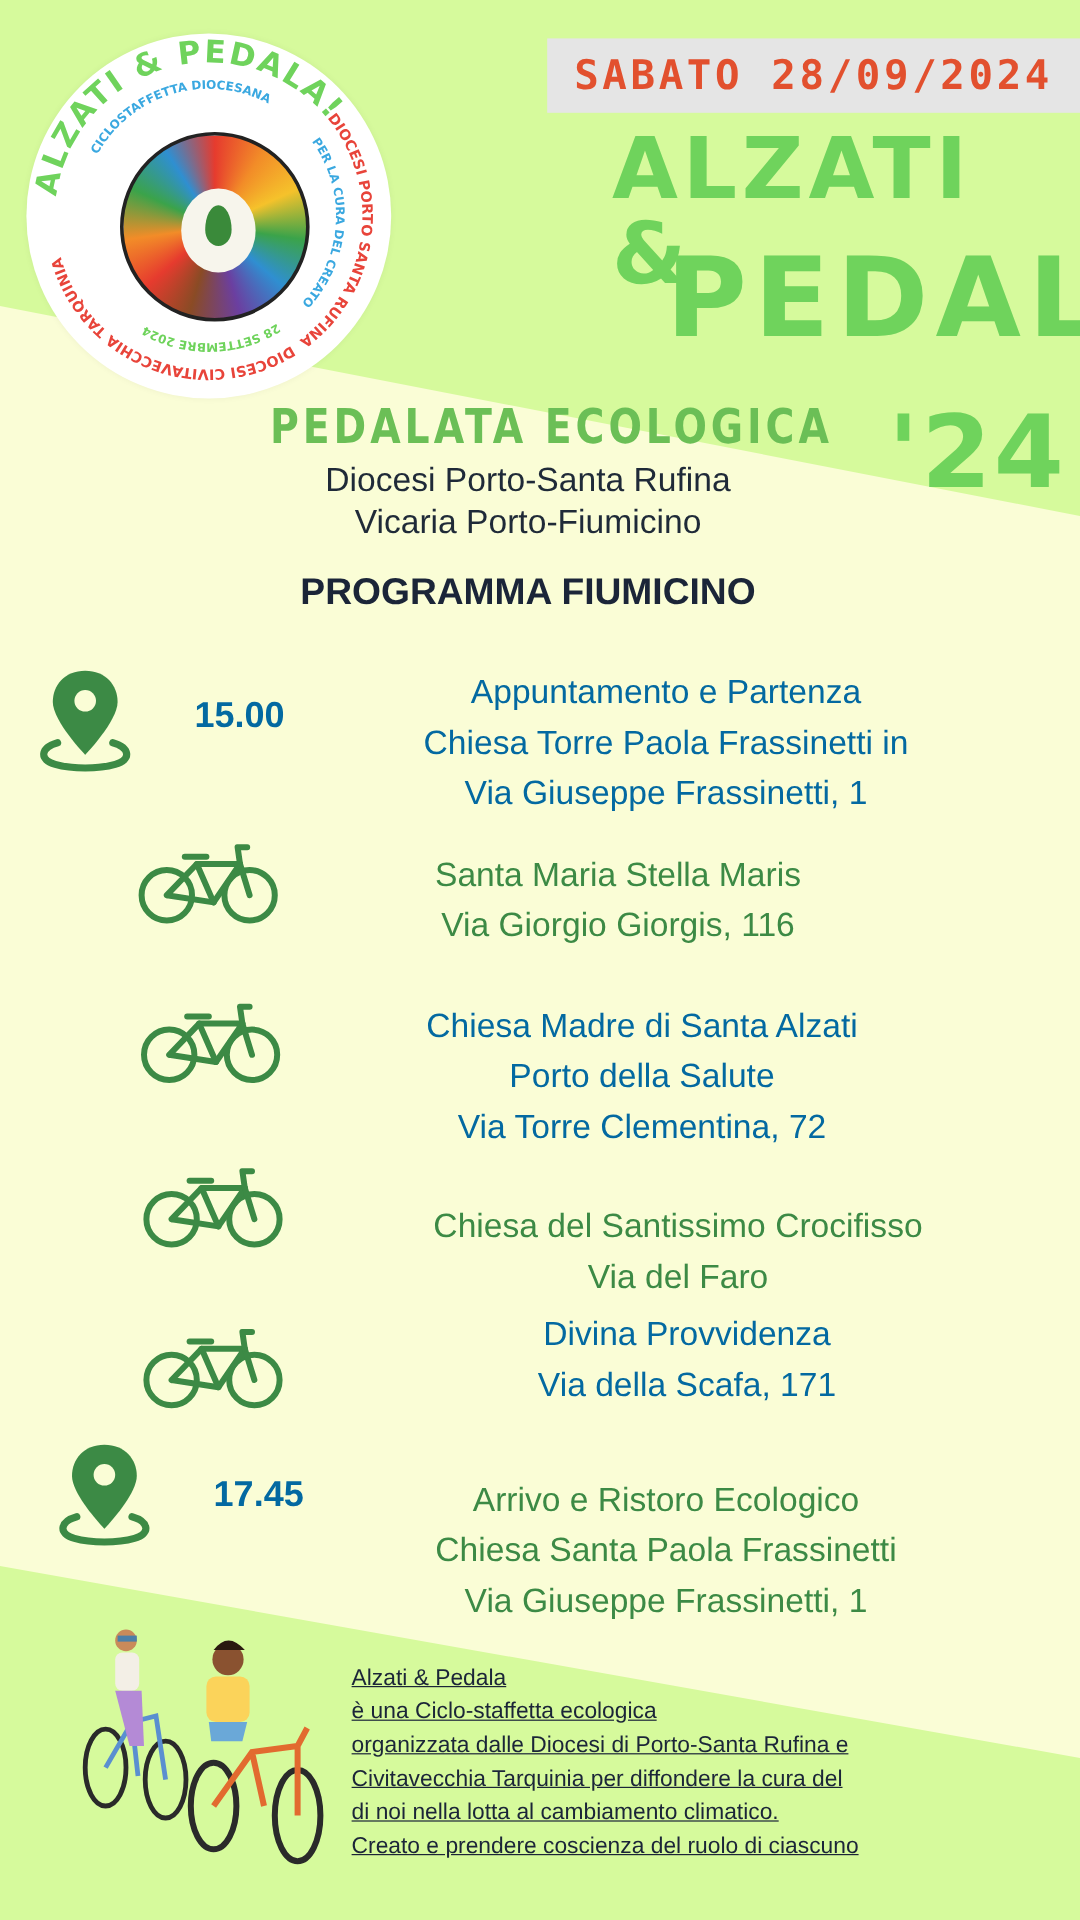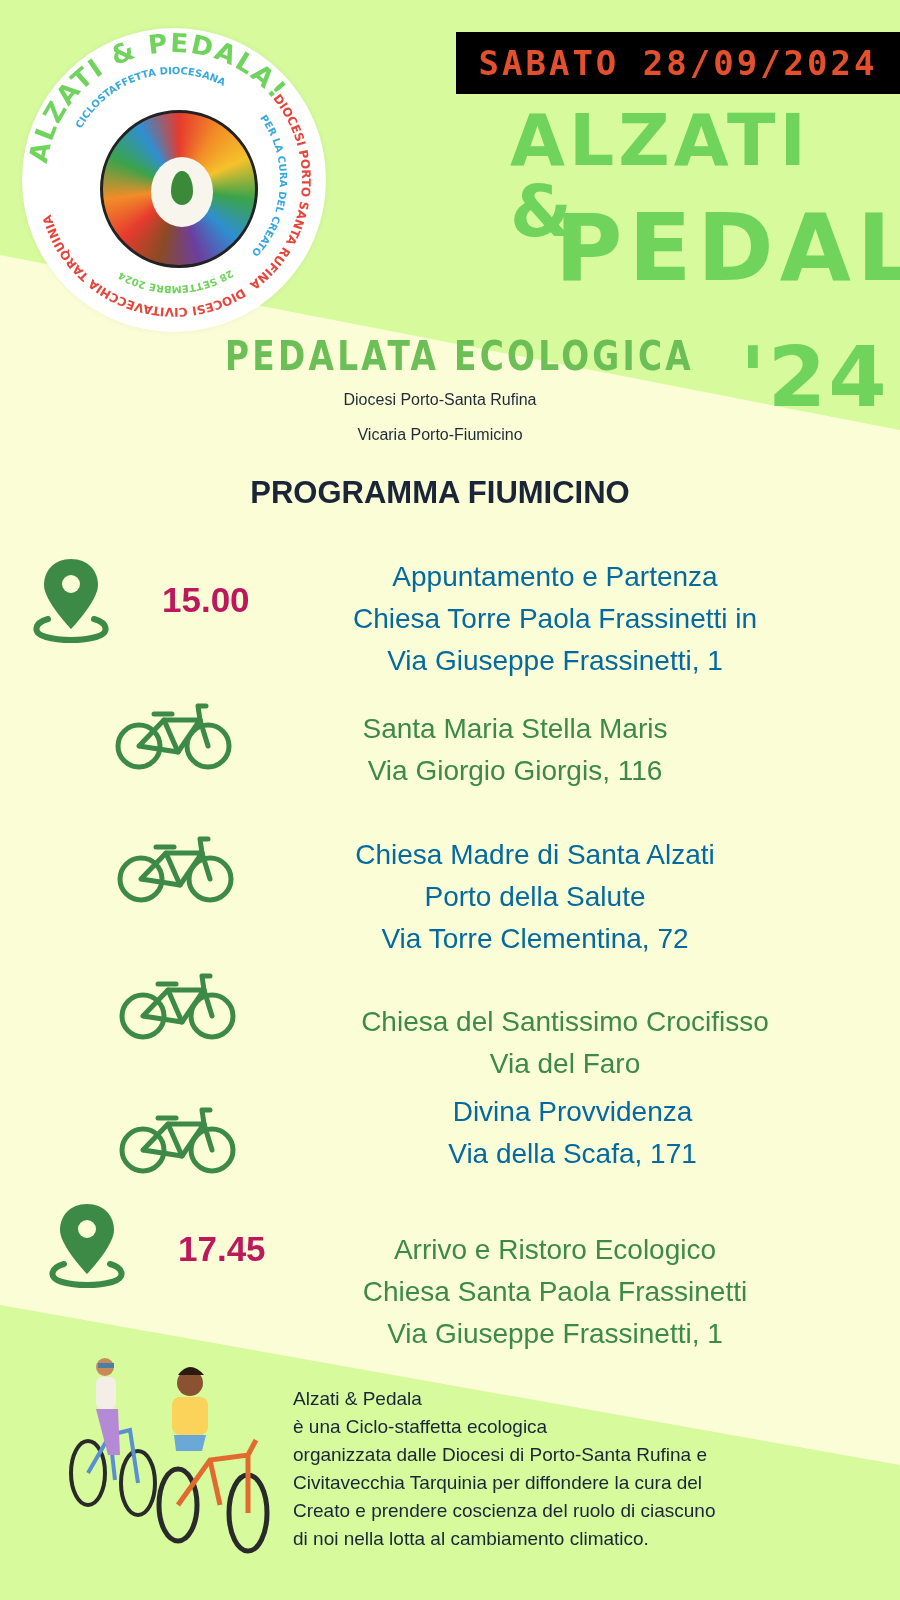--- a/index.html
+++ b/index.html
@@ -3,36 +3,36 @@
 <meta charset="utf-8">
 <style>
   html,body{margin:0;padding:0;}
   body{width:900px;height:1600px;position:relative;overflow:hidden;background:#fafdd6;font-family:"Liberation Sans","DejaVu Sans",sans-serif;}
   .bg-top{position:absolute;left:0;top:0;width:900px;height:1600px;background:#d6fa9c;clip-path:polygon(0 0,900px 0,900px 430px,0 255px);}
   .bg-bottom{position:absolute;left:0;top:0;width:900px;height:1600px;background:#d6fa9c;clip-path:polygon(0 1305px,900px 1465px,900px 1600px,0 1600px);}
   .logo{position:absolute;left:22px;top:28px;width:304px;height:304px;border-radius:50%;background:#fff;box-shadow:0 0 6px rgba(0,0,0,0.05);}
   .logo-inner{position:absolute;left:78px;top:82px;width:152px;height:152px;border-radius:50%;background:conic-gradient(#e63b2e,#f28c28,#f5c22b,#3ba34a,#2f8fd1,#6b3fa0,#8a4b25,#e63b2e,#f28c28,#3ba34a,#2f8fd1,#e63b2e);border:3px solid #222;}
   .logo-center{position:absolute;left:48px;top:44px;width:62px;height:70px;border-radius:50%;background:#f7f5ec;}
   .logo-leaf{position:absolute;left:20px;top:14px;width:22px;height:34px;border-radius:50% 50% 50% 50%/60% 60% 40% 40%;background:#3a8a3a;}
-  .date-banner{position:absolute;left:456px;top:32px;width:444px;height:62px;background:#000000;display:flex;align-items:center;justify-content:center;}
+  .date-banner{position:absolute;left:456px;top:32px;width:444px;height:62px;background:#e5e5e5;display:flex;align-items:center;justify-content:center;}
   .date-banner span{color:#e2502e;font-family:"DejaVu Sans Mono","Liberation Mono",monospace;font-weight:bold;font-size:34px;letter-spacing:3px;}
   .title{position:absolute;color:#6fd35c;font-family:"DejaVu Sans","Liberation Sans",sans-serif;font-weight:bold;line-height:1;}
   .t1{left:510px;top:105px;font-size:71px;letter-spacing:4px;}
   .t2{left:555px;top:203px;font-size:92px;letter-spacing:6px;}
   .t3{left:740px;top:300px;font-size:84px;letter-spacing:2px;margin-top:35px;}
   .subtitle{position:absolute;left:225px;top:333px;color:#6bbf56;font-weight:bold;font-size:40px;letter-spacing:4px;font-family:"DejaVu Sans","Liberation Sans",sans-serif;transform:scaleX(0.82);transform-origin:left;}
-  .org{position:absolute;left:0;width:900px;top:382px;text-align:center;color:#1f2a38;font-size:16px;line-height:35px;}
+  .org{position:absolute;left:0;width:900px;top:382px;text-align:center;color:#1f2a38;font-size:28px;line-height:35px;}
   .org div{padding-left:0;}
   .program{position:absolute;left:0;width:900px;top:475px;text-align:center;color:#1b2538;font-weight:bold;font-size:31px;padding-left:0;}
   .stop{position:absolute;text-align:center;font-size:28px;line-height:42px;}
   .dark{color:#0369a1;}
   .green{color:#3c8a45;}
-  .time{position:absolute;font-weight:bold;font-size:35px;color:#be185d;}
+  .time{position:absolute;font-weight:bold;font-size:30px;color:#0369a1;}
   .icon{position:absolute;}
-  .desc{position:absolute;left:293px;top:1385px;color:#1b2538;font-size:19px;line-height:28px;}
+  .desc{position:absolute;left:293px;top:1385px;color:#1b2538;font-size:19px;line-height:28px;text-decoration:underline;}
   .riders{position:absolute;left:60px;top:1355px;width:220px;height:200px;}
 </style>
 </head>
 <body>
 
 <div class="bg-top"></div>
 <div class="bg-bottom"></div>
 
 <div class="logo">
   <svg width="304" height="304" viewBox="0 0 304 304" style="position:absolute;left:0;top:0;">
@@ -197,15 +197,15 @@
   <path d="M118 20 Q130 4 144 20" fill="#2a1a10"></path>
   <rect x="112" y="42" width="36" height="38" rx="8" fill="#fbd35a"></rect>
   <path d="M114 80 L146 80 L142 96 L116 96 Z" fill="#6aa8d8"></path>
 </svg>
 
 <div class="desc">
   <div>Alzati &amp; Pedala</div>
   <div>è una Ciclo-staffetta ecologica</div>
   <div>organizzata dalle Diocesi di Porto-Santa Rufina e</div>
   <div>Civitavecchia Tarquinia per diffondere la cura del</div>
+  <div>di noi nella lotta al cambiamento climatico.</div>
   <div>Creato e prendere coscienza del ruolo di ciascuno</div>
-  <div>di noi nella lotta al cambiamento climatico.</div>
 </div>
 
 </body></html>

